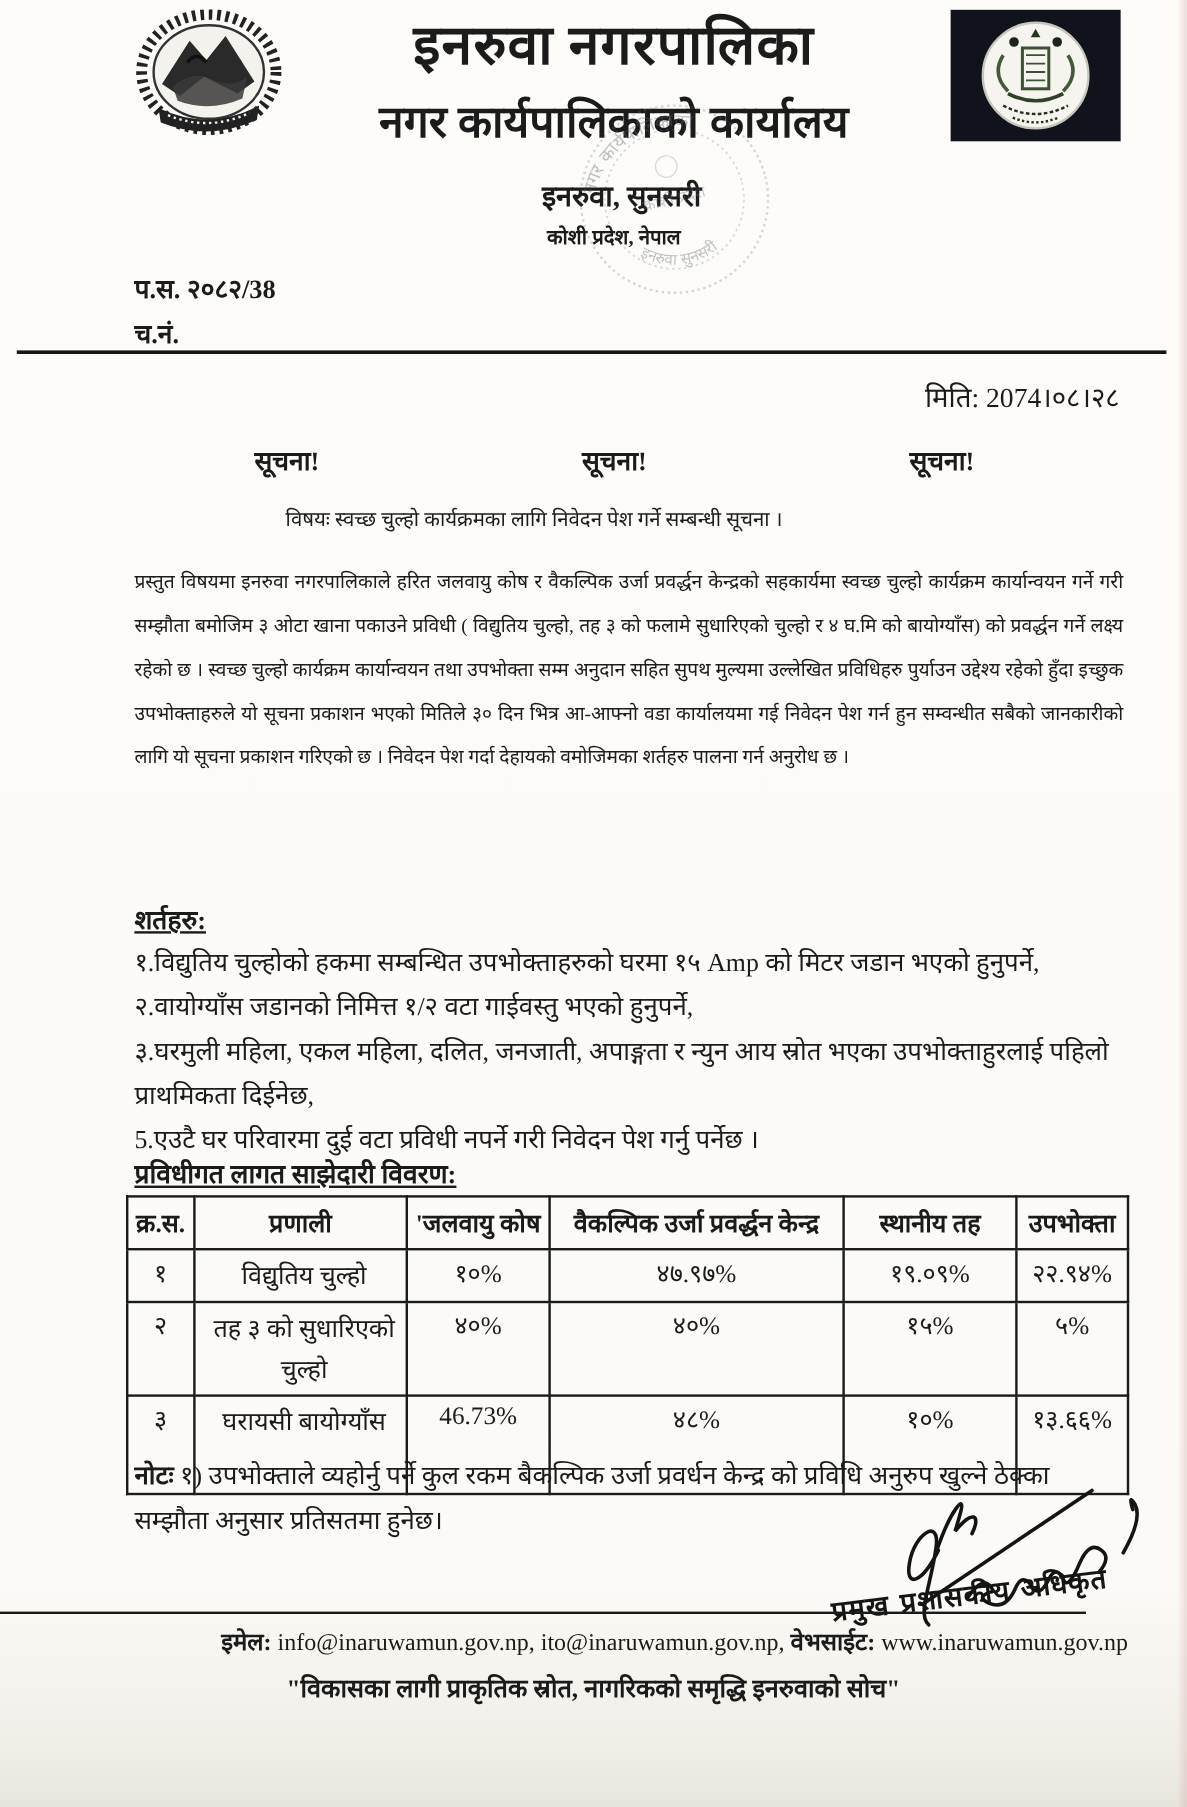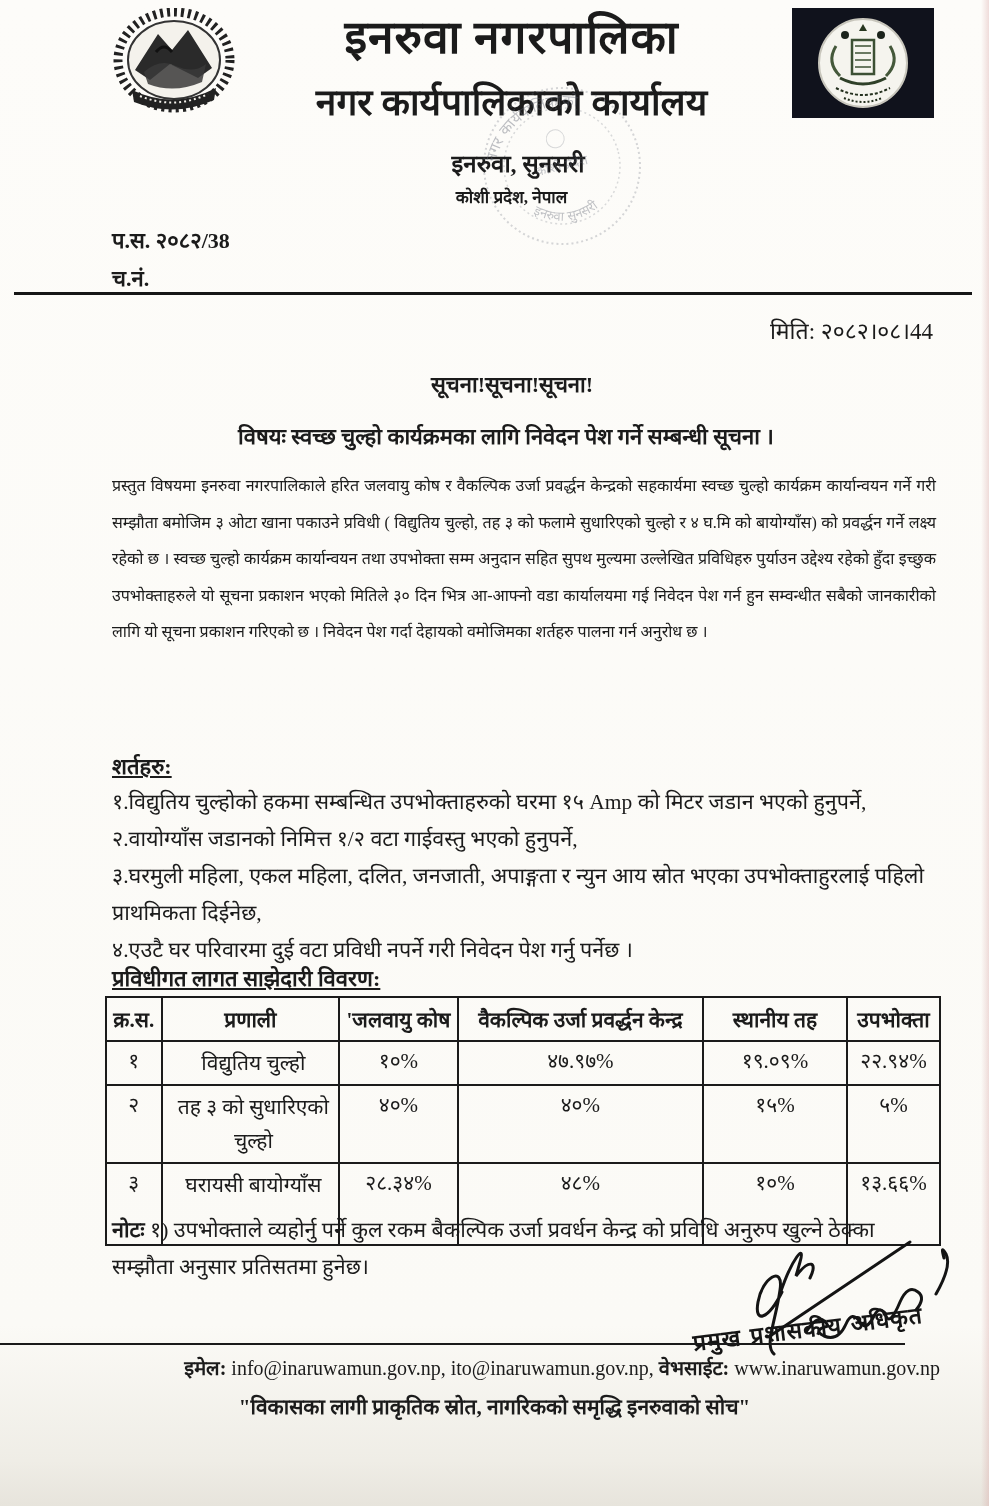--- a/index.html
+++ b/index.html
@@ -24,22 +24,22 @@
   .prov-line{font-size:17px;font-weight:bold;margin-top:6px;}
   .ref-label{position:absolute;left:112px;top:224px;font-size:22px;font-weight:bold;}
   .letter-label{position:absolute;left:112px;top:262px;font-size:22px;font-weight:bold;}
   .head-rule{position:absolute;left:14px;top:292px;width:958px;height:3px;background:#161616;}
   
   .stamp{position:absolute;left:462px;top:66px;width:200px;height:200px;opacity:.5;
     transform:rotate(-14deg);pointer-events:none;}
   
   .date-line{position:absolute;top:314px;right:56px;font-size:23px;}
   .notice-row{position:absolute;top:368px;left:212px;width:600px;display:flex;
-    justify-content:center;font-size:22px;font-weight:bold;}
-  .subject{position:absolute;top:420px;left:238px;font-size:22px;font-weight:bold;}
+    justify-content:space-between;font-size:22px;font-weight:bold;}
+  .subject{position:absolute;top:420px;left:238px;font-size:17px;font-weight:normal;}
   
   .body-par{position:absolute;top:468px;left:112px;width:824px;font-size:16px;
     line-height:36.5px;text-align:justify;}
   .cond-head{position:absolute;top:750px;left:112px;font-size:22px;font-weight:bold;
     text-decoration:underline;}
   .cond-list{position:absolute;top:784px;left:112px;width:828px;font-size:21.5px;
     line-height:37px;}
   .table-head{position:absolute;top:962px;left:112px;font-size:22px;font-weight:bold;
     text-decoration:underline;}
   
@@ -123,39 +123,39 @@
       </text>
       <text x="100" y="104" font-size="13" fill="#5d6270" opacity=".7" text-anchor="middle" font-family="'DejaVu Sans',sans-serif">कोशी प्रदेश</text>
       <circle cx="100" cy="72" r="9" fill="none" stroke="#6a6f7c" opacity=".5"></circle>
     </svg>
   </div>
 
   <div class="ref-label">प.स. २०८२/38</div>
   <div class="letter-label">च.नं.</div>
   <div class="head-rule"></div>
 
-  <div class="date-line">मिति: २०८२।०८।44</div>
+  <div class="date-line">मिति: 2074।०८।२८</div>
 
   <div class="notice-row">
     <span>सूचना!</span>
     <span>सूचना!</span>
     <span>सूचना!</span>
   </div>
 
   <div class="subject">विषयः स्वच्छ चुल्हो कार्यक्रमका लागि निवेदन पेश गर्ने सम्बन्धी सूचना ।</div>
 
   <div class="body-par">प्रस्तुत विषयमा इनरुवा नगरपालिकाले हरित जलवायु कोष र वैकल्पिक उर्जा प्रवर्द्धन केन्द्रको सहकार्यमा स्वच्छ चुल्हो कार्यक्रम कार्यान्वयन गर्ने गरी सम्झौता बमोजिम ३ ओटा खाना पकाउने प्रविधी ( विद्युतिय चुल्हो, तह ३ को फलामे सुधारिएको चुल्हो र ४ घ.मि को बायोग्याँस) को प्रवर्द्धन गर्ने लक्ष्य रहेको छ । स्वच्छ चुल्हो कार्यक्रम कार्यान्वयन तथा उपभोक्ता सम्म अनुदान सहित सुपथ मुल्यमा उल्लेखित प्रविधिहरु पुर्याउन उद्देश्य रहेको हुँदा इच्छुक उपभोक्ताहरुले यो सूचना प्रकाशन भएको मितिले ३० दिन भित्र आ-आफ्नो वडा कार्यालयमा गई निवेदन पेश गर्न हुन सम्वन्धीत सबैको जानकारीको लागि यो सूचना प्रकाशन गरिएको छ । निवेदन पेश  गर्दा देहायको वमोजिमका शर्तहरु पालना गर्न अनुरोध छ ।</div>
 
   <div class="cond-head">शर्तहरु:</div>
 
   <div class="cond-list">
     <div>१.विद्युतिय चुल्होको हकमा सम्बन्धित उपभोक्ताहरुको घरमा १५ Amp को मिटर जडान भएको हुनुपर्ने,</div>
     <div>२.वायोग्याँस जडानको निमित्त १/२ वटा गाईवस्तु भएको हुनुपर्ने,</div>
     <div>३.घरमुली महिला, एकल  महिला, दलित, जनजाती, अपाङ्गता र न्युन आय स्रोत भएका उपभोक्ताहुरलाई पहिलो प्राथमिकता दिईनेछ,</div>
-    <div>४.एउटै घर परिवारमा दुई वटा प्रविधी नपर्ने गरी निवेदन पेश गर्नु पर्नेछ ।</div>
+    <div>5.एउटै घर परिवारमा दुई वटा प्रविधी नपर्ने गरी निवेदन पेश गर्नु पर्नेछ ।</div>
   </div>
 
   <div class="table-head">प्रविधीगत लागत साझेदारी विवरण:</div>
 
   <table class="share-table">
     <thead>
       <tr>
         <th class="c-sn">क्र.स.</th>
         <th class="c-sys">प्रणाली</th>
         <th class="c-fund">'जलवायु कोष</th>
@@ -177,21 +177,21 @@
         <td>२</td>
         <td class="sys">तह ३ को सुधारिएको चुल्हो</td>
         <td>४०%</td>
         <td>४०%</td>
         <td>१५%</td>
         <td>५%</td>
       </tr>
       <tr style="height:82px;">
         <td>३</td>
         <td class="sys">घरायसी बायोग्याँस</td>
-        <td>२८.३४%</td>
+        <td>46.73%</td>
         <td>४८%</td>
         <td>१०%</td>
         <td>१३.६६%</td>
       </tr>
     </tbody>
   </table>
 
   <div class="note">
     <span>नोटः</span>
     <span class="note-body">१) उपभोक्ताले व्यहोर्नु पर्ने कुल रकम बैकल्पिक उर्जा प्रवर्धन केन्द्र को प्रविधि अनुरुप खुल्ने ठेक्का सम्झौता अनुसार प्रतिसतमा हुनेछ।</span>

